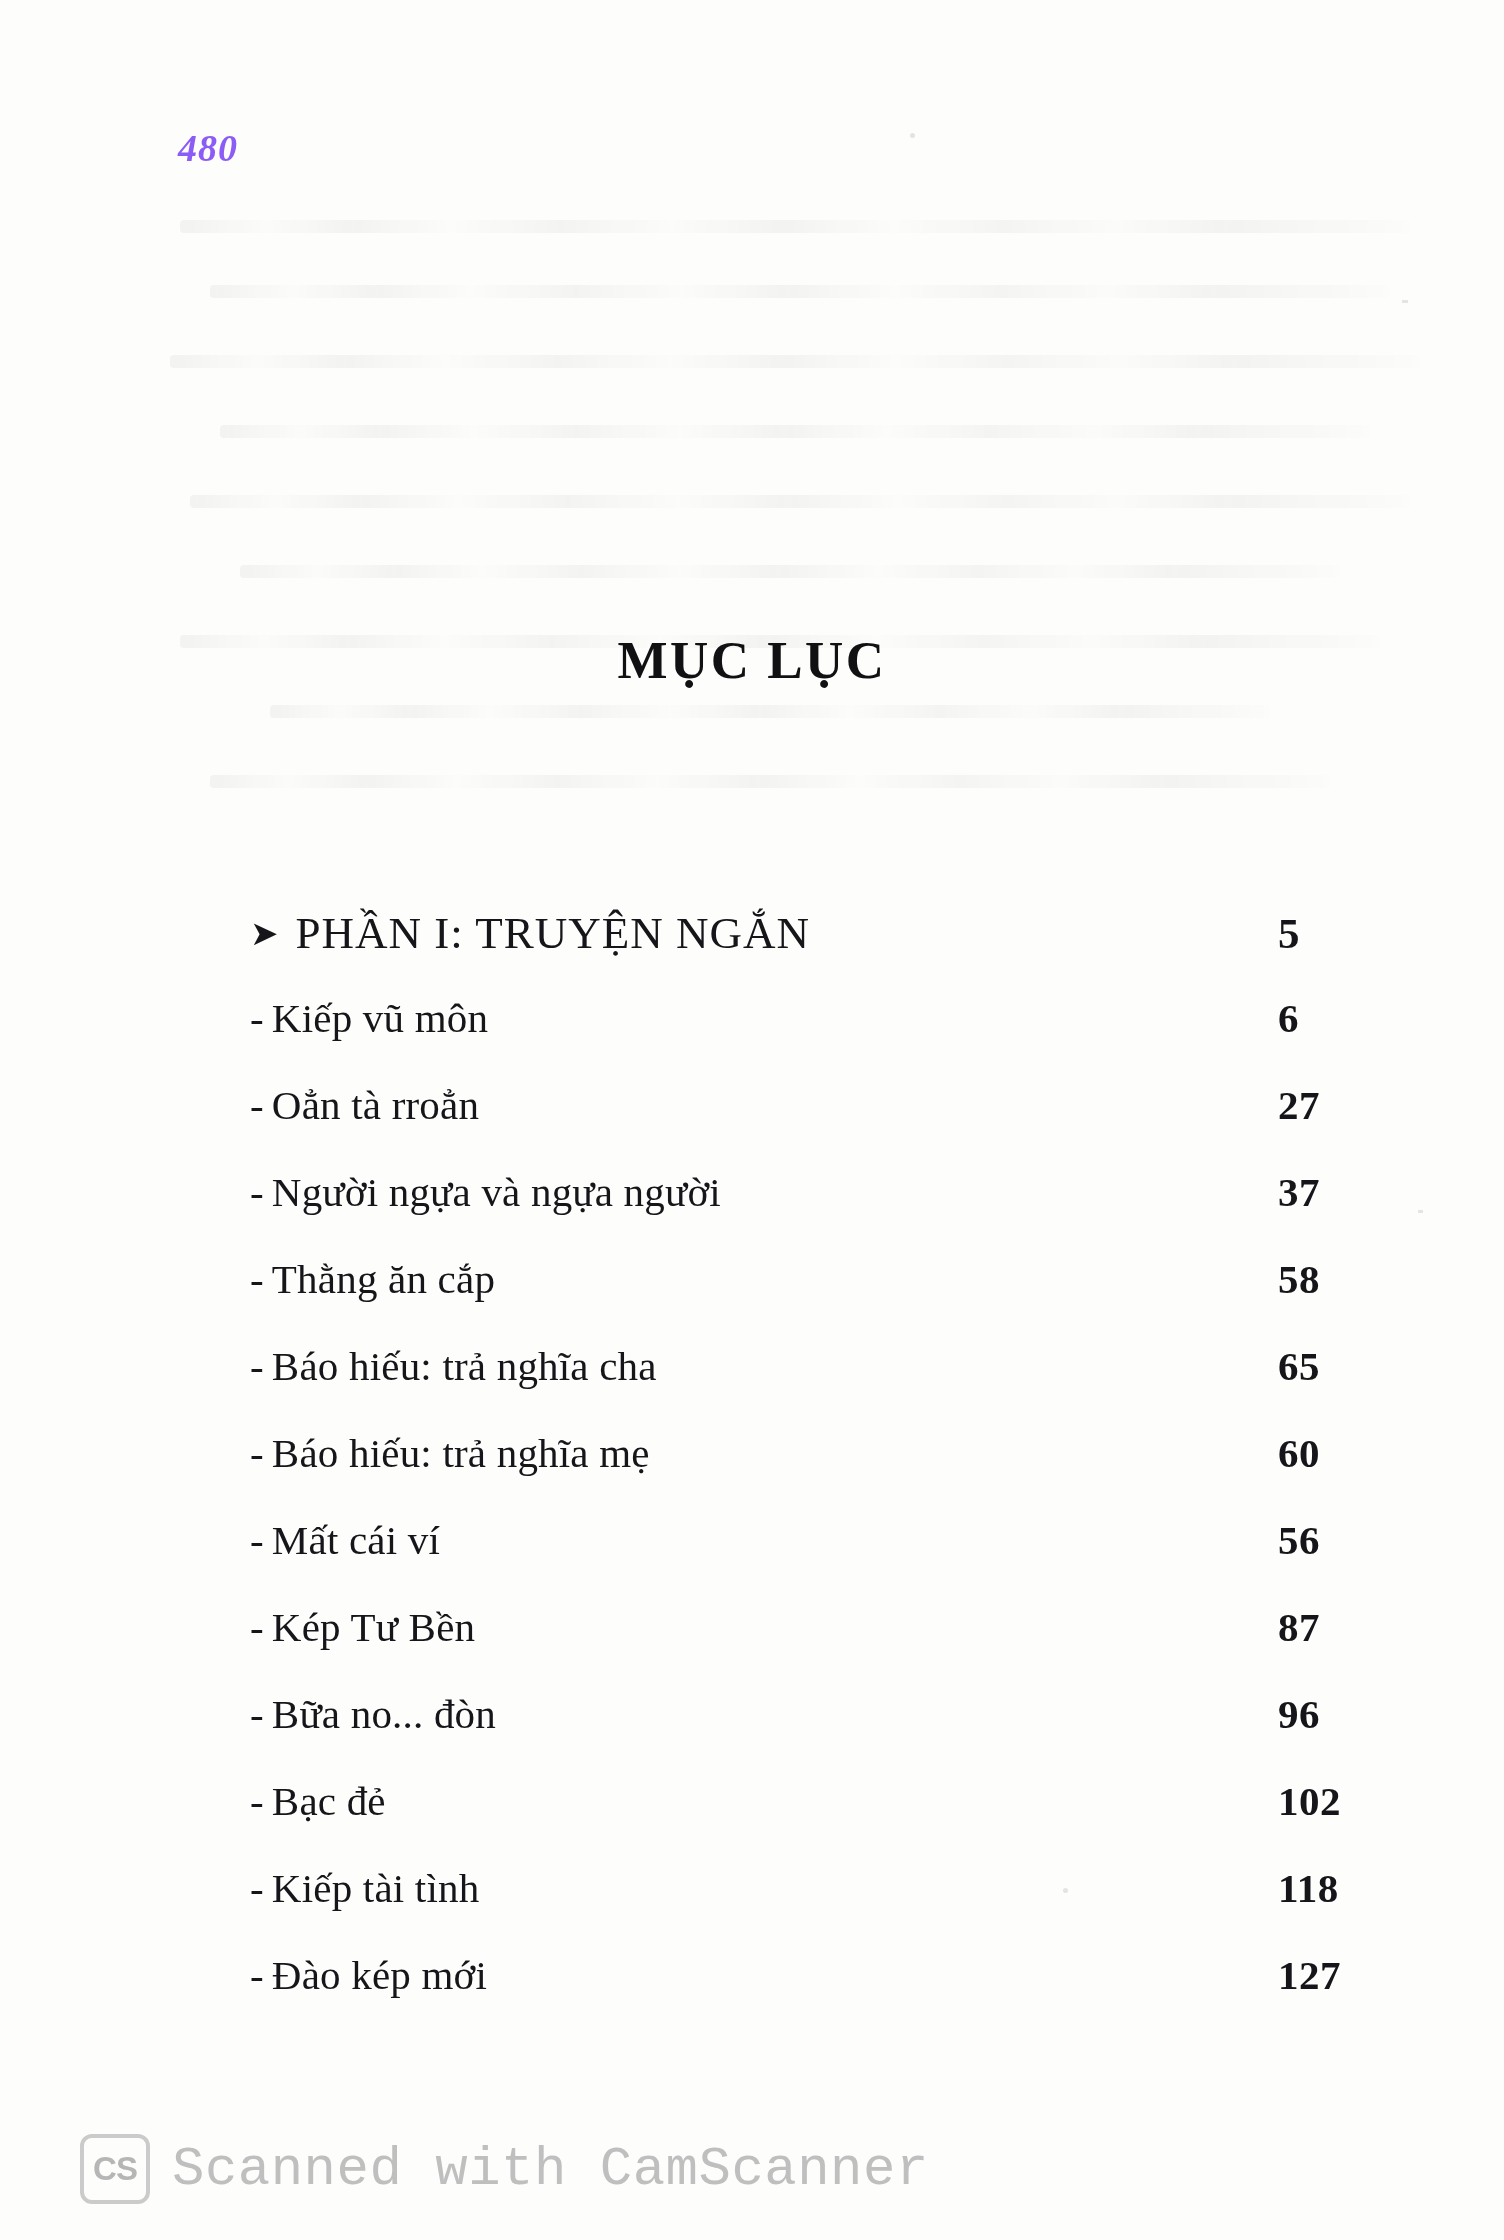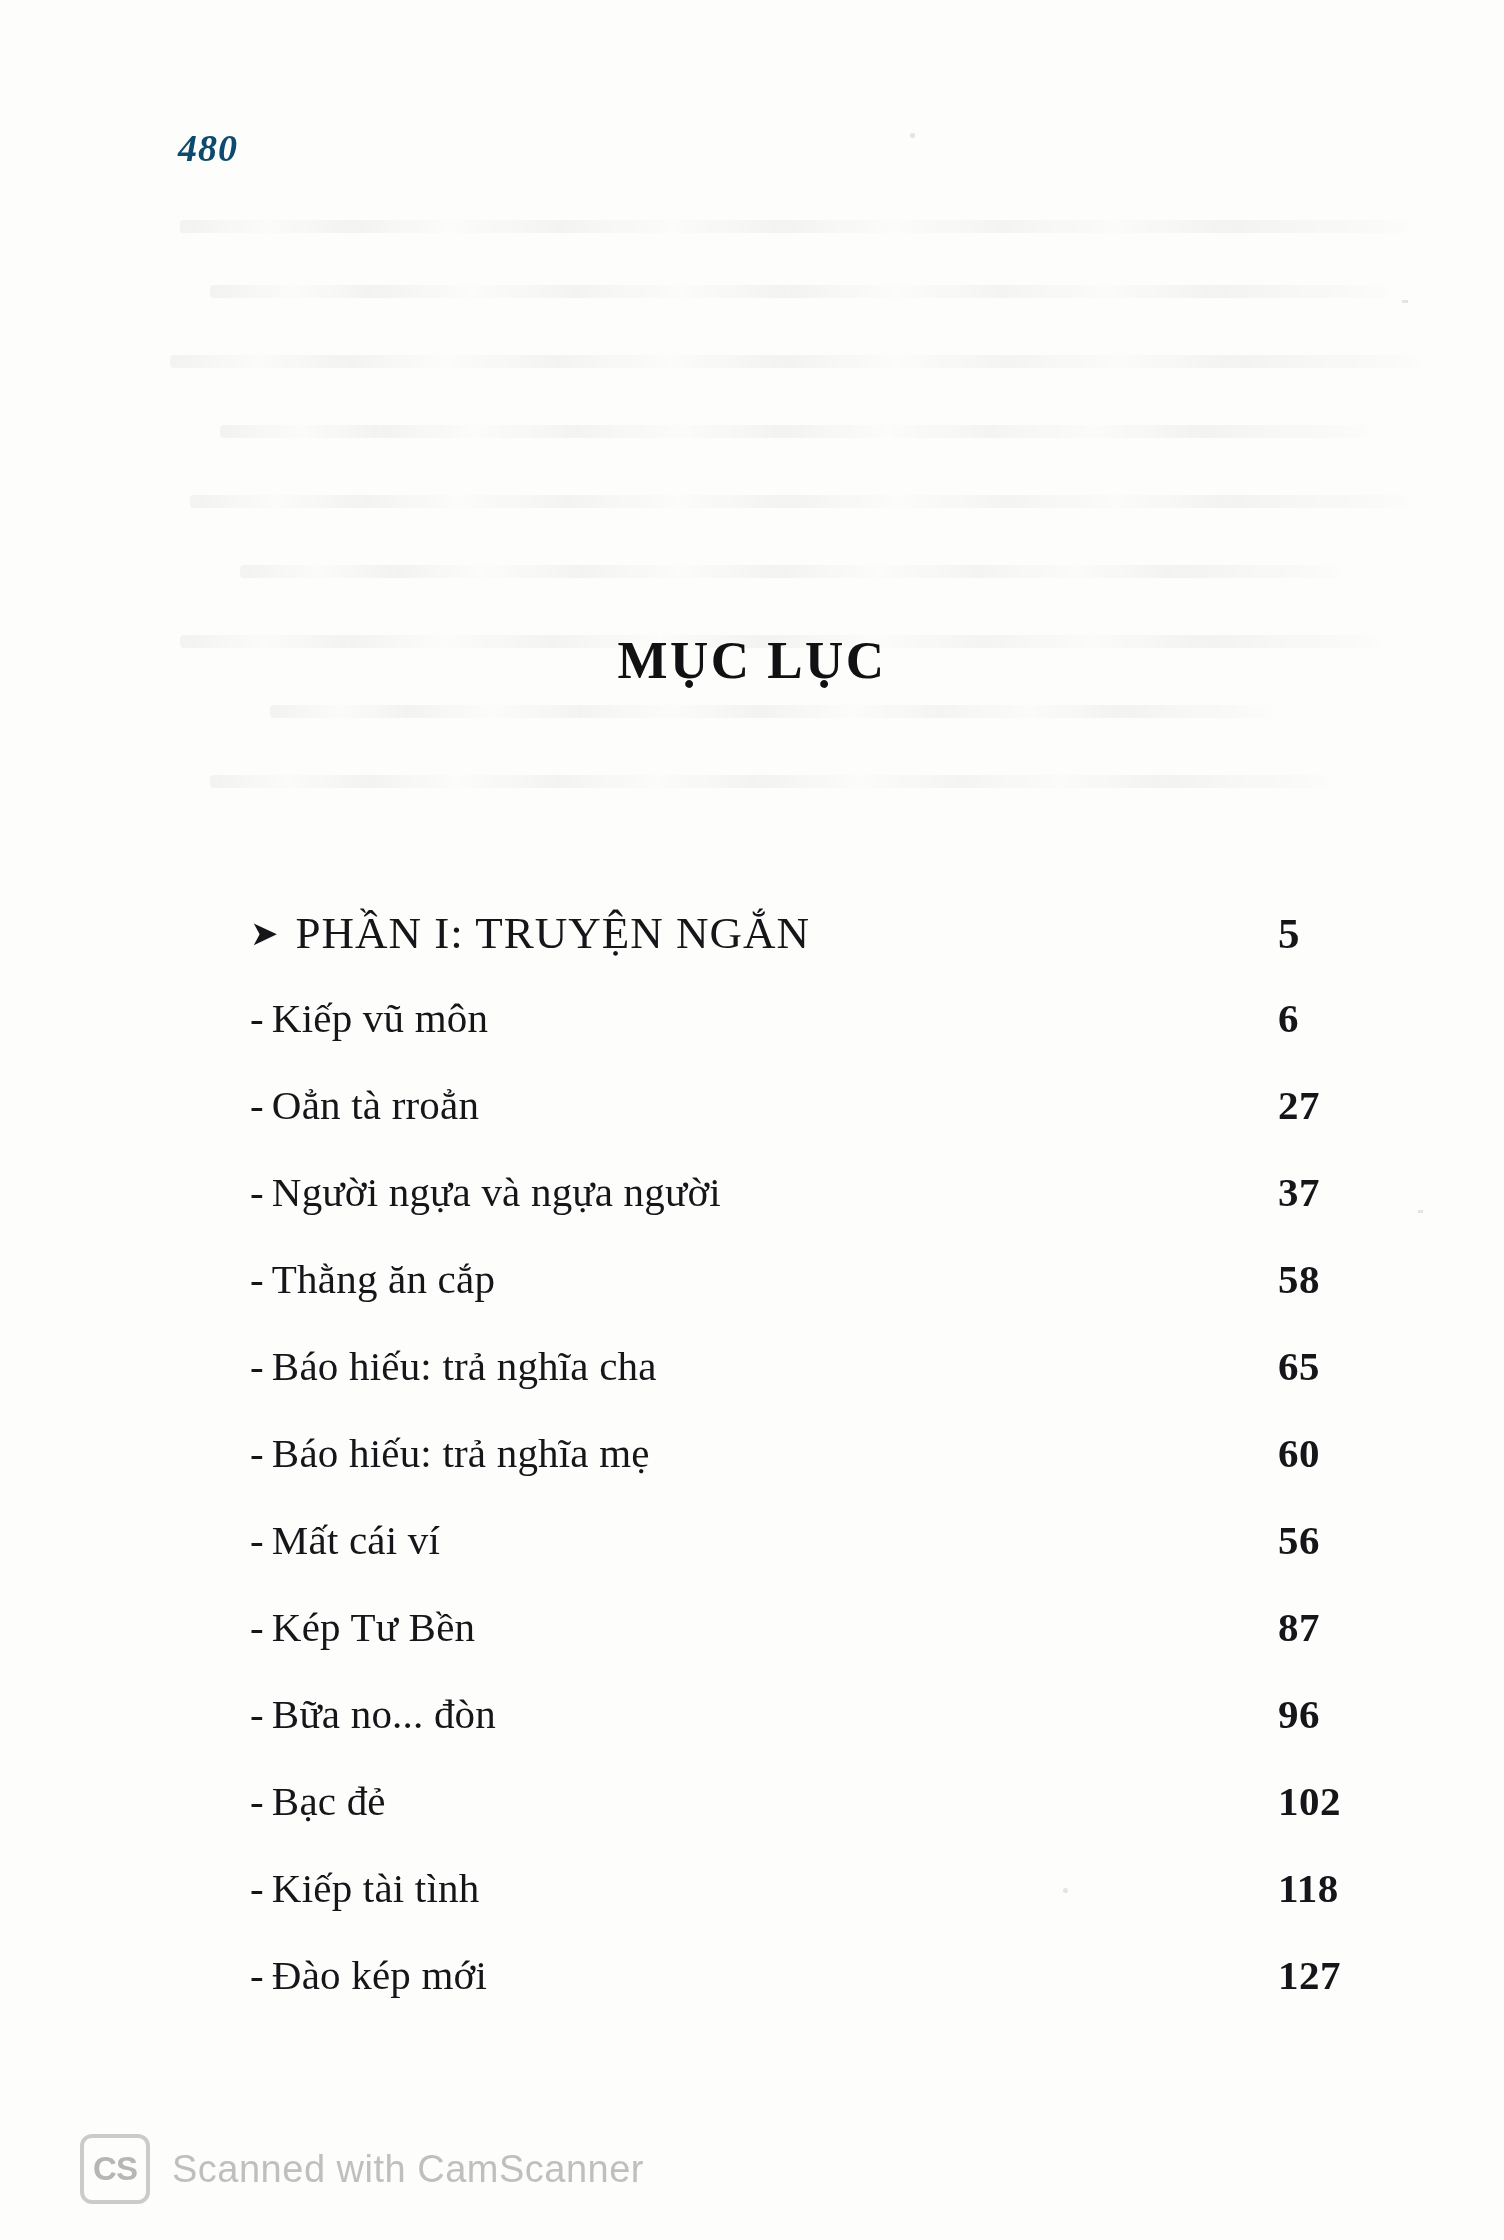--- a/index.html
+++ b/index.html
@@ -44,21 +44,21 @@
   }
   .folio {
     position: absolute;
     left: 178px;
     top: 126px;
     font-family: "Liberation Serif", serif;
     font-style: italic;
     font-weight: bold;
     font-size: 38px;
     letter-spacing: 1px;
-    color: #0c4a6e;
+    color: #8b5cf6;
     text-align: right;
   }
   .doc-title {
     position: absolute;
     left: 0;
     right: 0;
     top: 630px;
     text-align: center;
     font-family: "Liberation Serif", serif;
     font-size: 53px;
@@ -132,22 +132,22 @@
     color: #9c9c9c;
     display: flex;
     align-items: center;
     justify-content: center;
     font-family: "Liberation Sans", sans-serif;
     font-weight: bold;
     font-size: 33px;
     letter-spacing: -1px;
   }
   .cs-text {
-    font-family: Liberation Sans, sans-serif;
-    font-size: 38px;
+    font-family: Liberation Mono, monospace;
+    font-size: 54px;
     color: #a8a8a8;
     letter-spacing: 0.5px;
   }
   .edge-mark {
     position: absolute;
     background: #d8d8d4;
     opacity: 0.7;
   }
 </style>
 </head>

